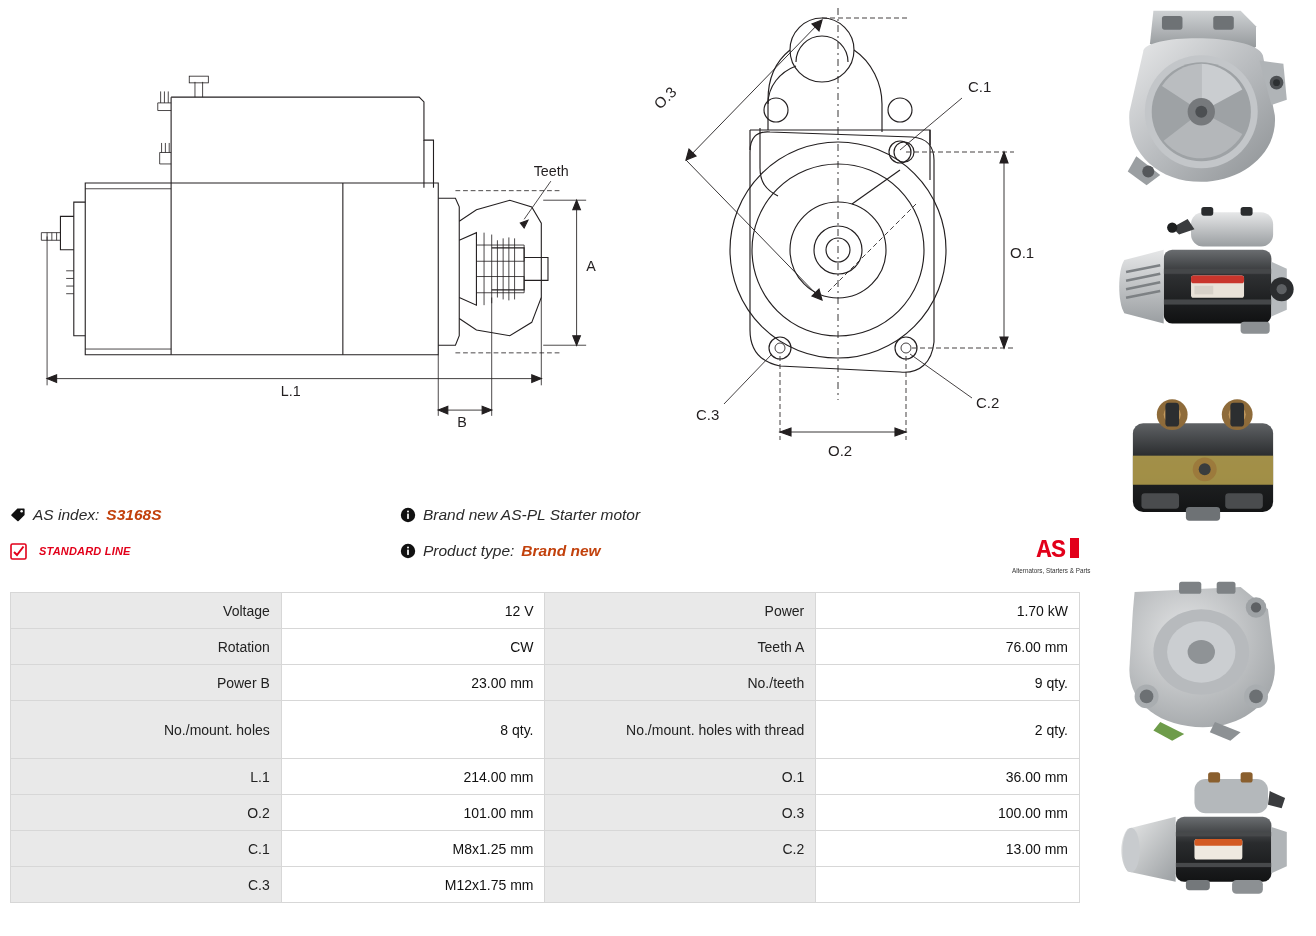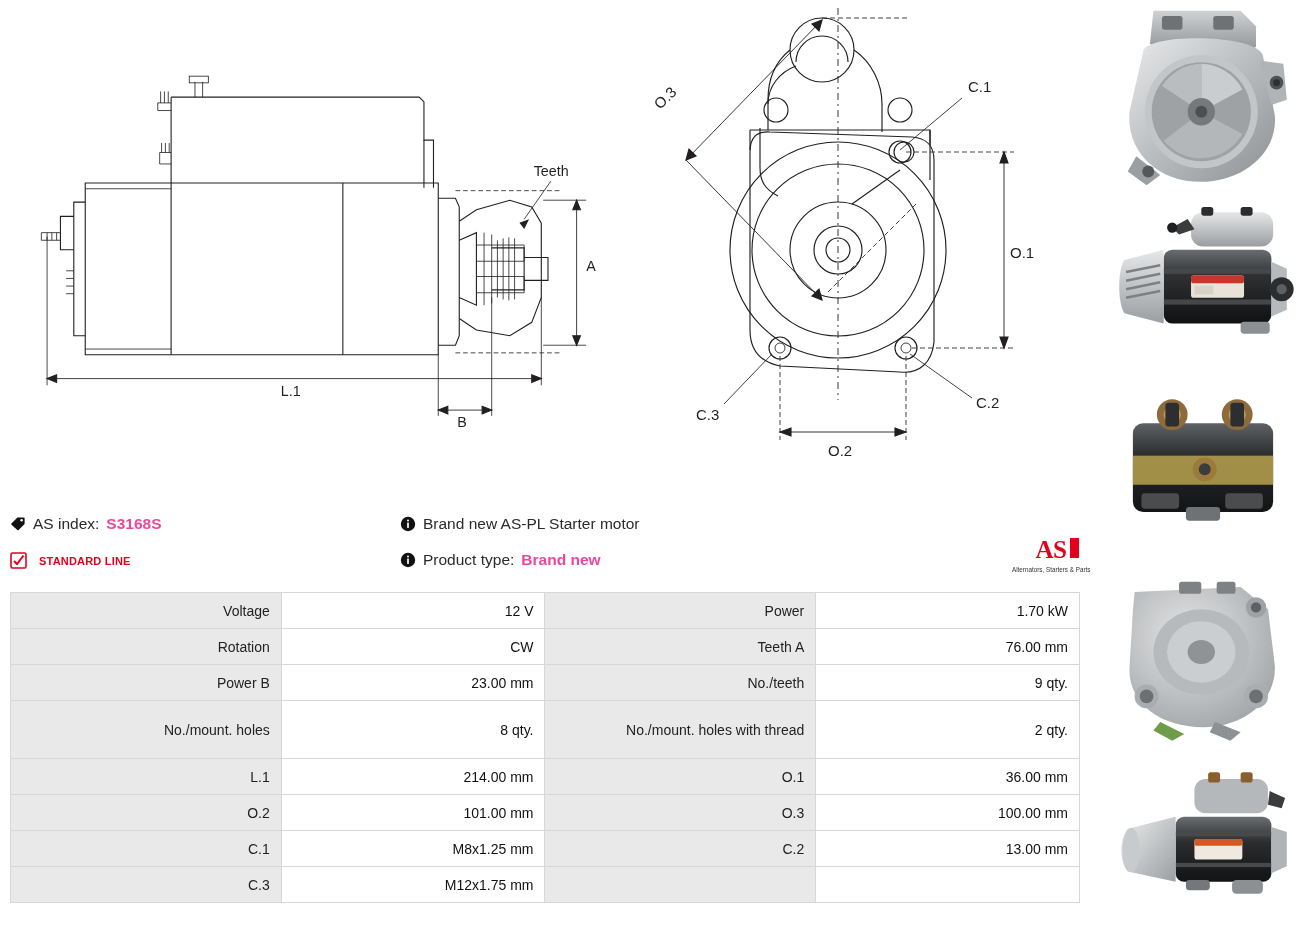--- a/index.html
+++ b/index.html
@@ -38,45 +38,45 @@
     width: 212px; height: 218px;
     position: relative;
     overflow: hidden;
   }
 
   
   .meta {
     position: absolute; left: 10px; top: 497px; width: 1070px;
     font-size: 15.5px;
   }
-  .meta-row { display: flex; align-items: flex-end; height: 36px; }
+  .meta-row { display: flex; align-items: center; height: 36px; font-style: italic; }
   .meta-col { display: flex; align-items: center; gap: 7px; }
   .meta-col.c1 { width: 390px; }
   .meta-col.c2 { width: 380px; }
   .meta-col.c3 { width: 300px; }
   .meta-label { color: #2a2a2a; }
-  .meta-val { font-weight: bold; color: #ec4899; }
+  .meta-val { font-weight: bold; color: #c2410c; }
   .standard-line {
     color: #e2001a; font-weight: bold; font-size: 11px;
     letter-spacing: .2px;
     display: flex; align-items: center; gap: 12px;
   }
 
   .ico { display: inline-block; line-height: 1; }
   .ico svg { display: block; }
 
   
   .as-logo {
     position: absolute; left: 1012px; top: 536px;
     width: 78px; text-align: center;
   }
   .as-logo .mark {
     display: inline-block; position: relative;
     color: #e2001a; font-weight: bold; font-size: 25px;
-    font-family: Liberation Serif, serif;
+    font-family: Liberation Mono, monospace;
     letter-spacing: -.5px;
   }
   .as-logo .bar {
     position: absolute; right: -13px; top: 2px;
     width: 9px; height: 20px; background: #e2001a;
   }
   .as-logo .sub {
     font-size: 6.3px; color: #333; margin-top: 2px; white-space: nowrap;
   }
 

